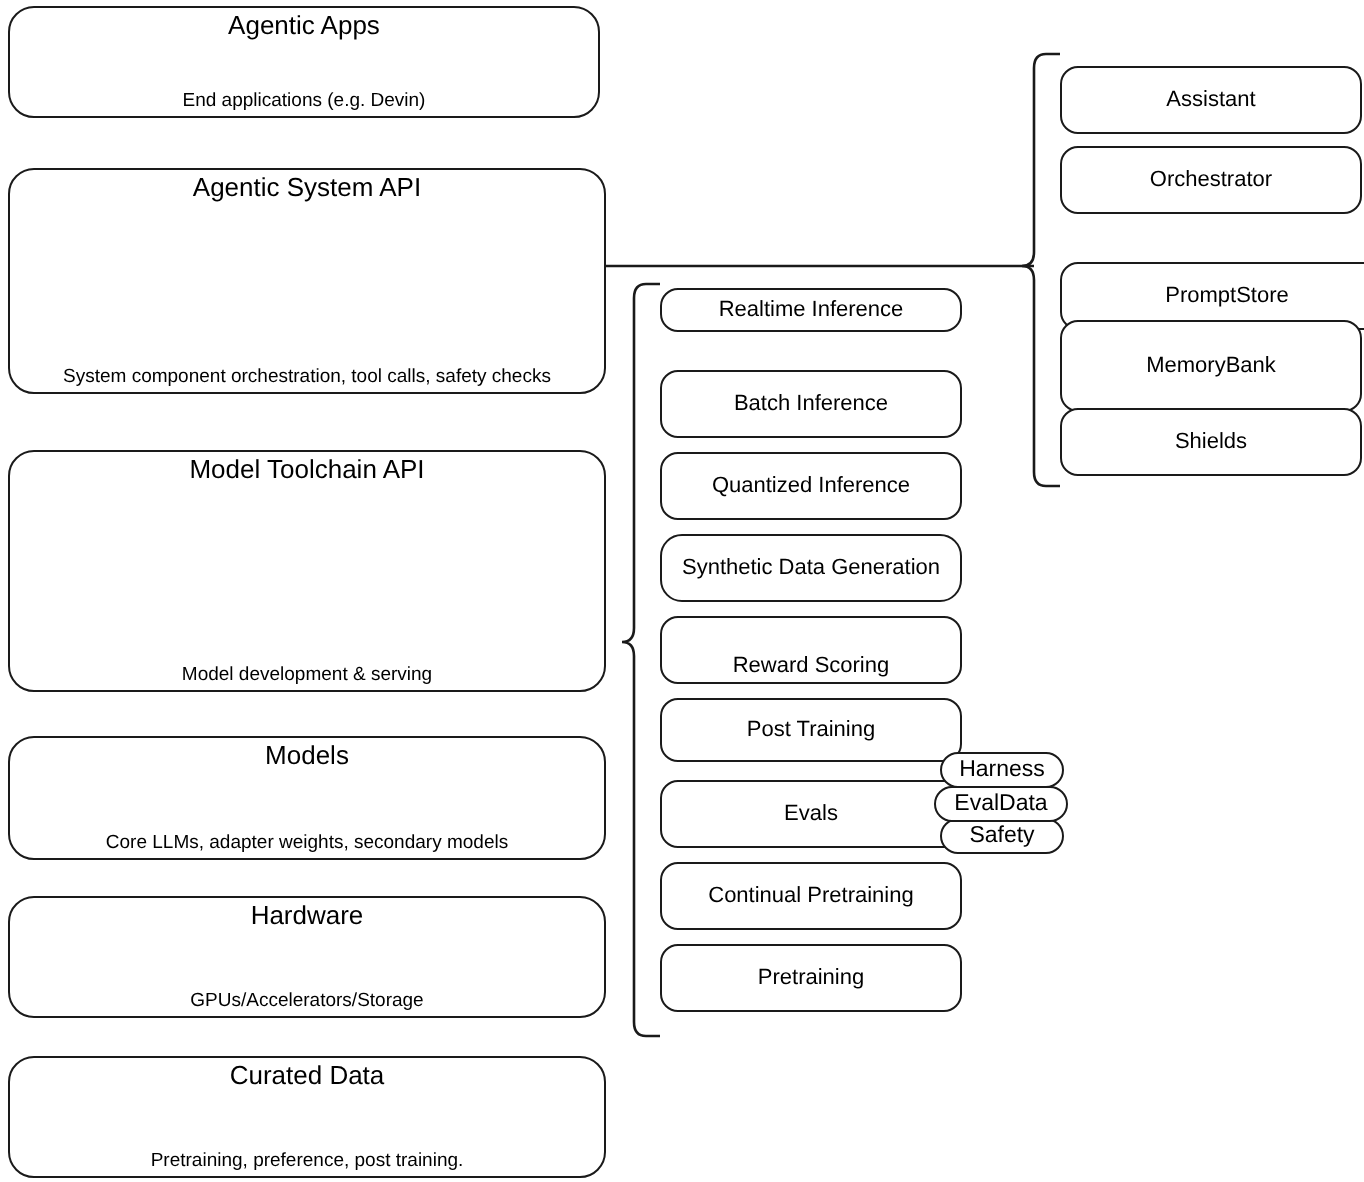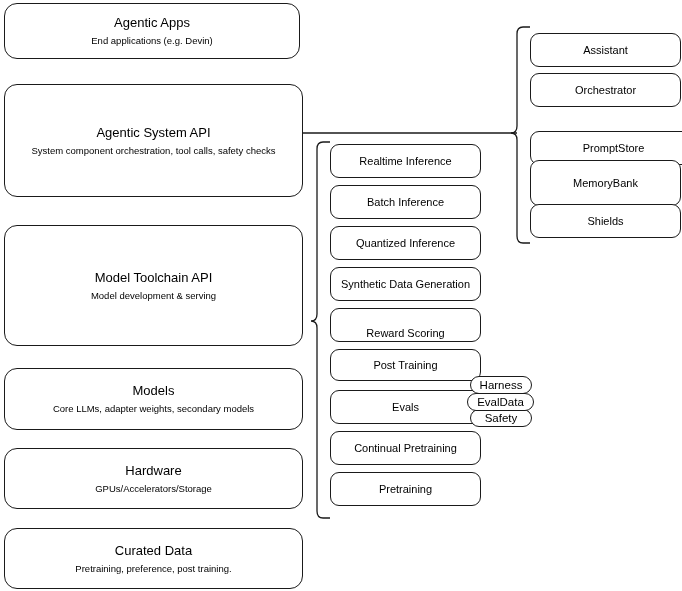--- a/index.html
+++ b/index.html
@@ -20,21 +20,21 @@
   }
   .layer-box {
     position: absolute;
     box-sizing: border-box;
     border: 1.3px solid #1a1a1a;
     border-radius: 13px;
     background: #ffffff;
     display: flex;
     flex-direction: column;
     align-items: center;
-    justify-content: center;
+    justify-content: space-between;
     text-align: center;
   }
   .layer-title {
     font-size: 13px;
     line-height: 17px;
     color: #000000;
     white-space: nowrap;
   }
   .layer-sub {
     font-size: 9.5px;
@@ -123,30 +123,30 @@
   <div class="layer-box" style="left:4px; top:448px; width:299px; height:61px;">
     <div class="layer-title">Hardware</div>
     <div class="layer-sub">GPUs/Accelerators/Storage</div>
   </div>
 
   <div class="layer-box" style="left:4px; top:528px; width:299px; height:61px;">
     <div class="layer-title">Curated Data</div>
     <div class="layer-sub">Pretraining, preference, post training.</div>
   </div>
 
-  <div class="pill-box" style="left:330px; top:144px; width:151px; height:34px;">
+  <div class="pill-box" style="left:330px; top:144px; width:151px; height:22px;">
     <div class="pill-label">Realtime Inference</div>
   </div>
   <div class="pill-box" style="left:330px; top:185px; width:151px; height:34px;">
     <div class="pill-label">Batch Inference</div>
   </div>
   <div class="pill-box" style="left:330px; top:226px; width:151px; height:34px;">
     <div class="pill-label">Quantized Inference</div>
   </div>
-  <div class="pill-box" style="left:330px; top:267px; width:151px; height:34px;">
+  <div class="pill-box" style="left:330px; top:267px; width:151px; height:34px;border-radius:11px;">
     <div class="pill-label">Synthetic Data Generation</div>
   </div>
   <div class="pill-box" style="left:330px; top:308px; width:151px; height:34px;align-items:flex-end;">
     <div class="pill-label">Reward Scoring</div>
   </div>
   <div class="pill-box" style="left:330px; top:349px; width:151px; height:32px;">
     <div class="pill-label">Post Training</div>
   </div>
   <div class="pill-box" style="left:330px; top:390px; width:151px; height:34px;">
     <div class="pill-label">Evals</div>

